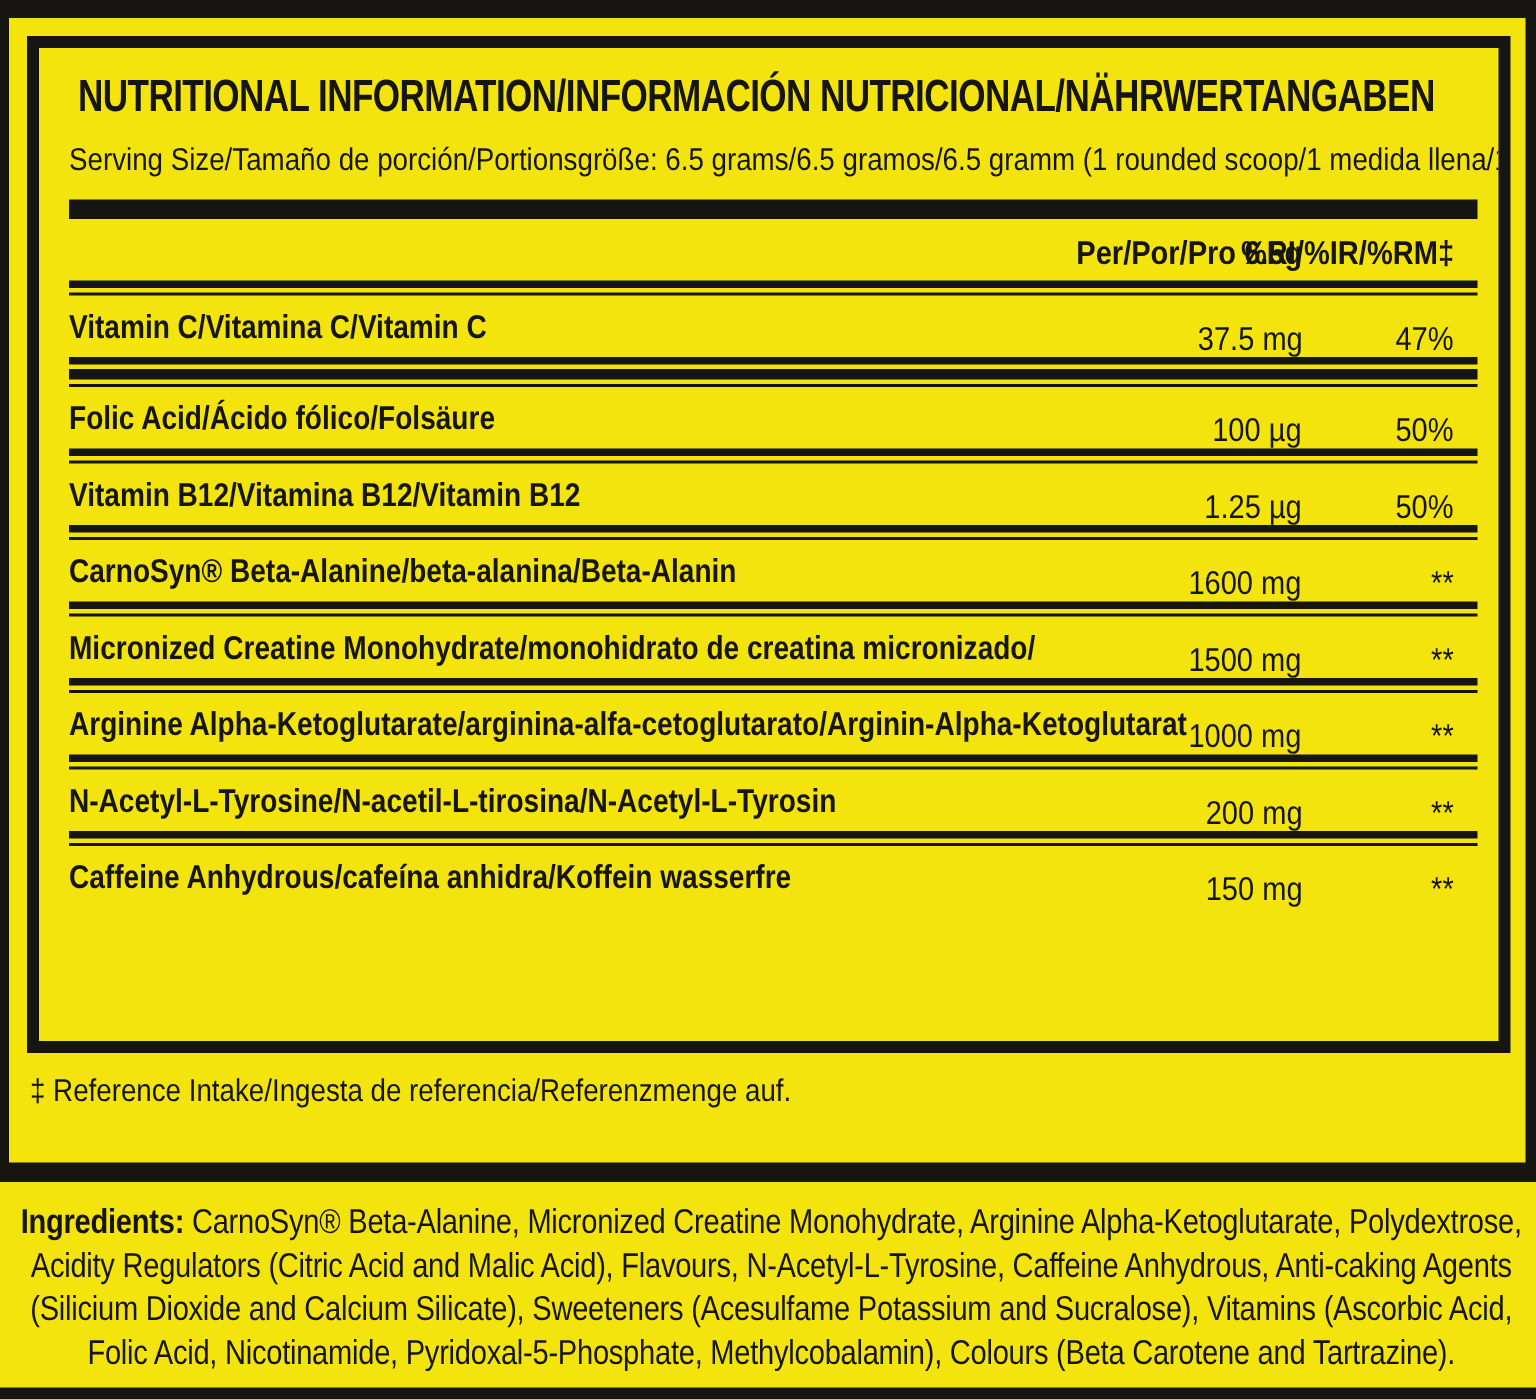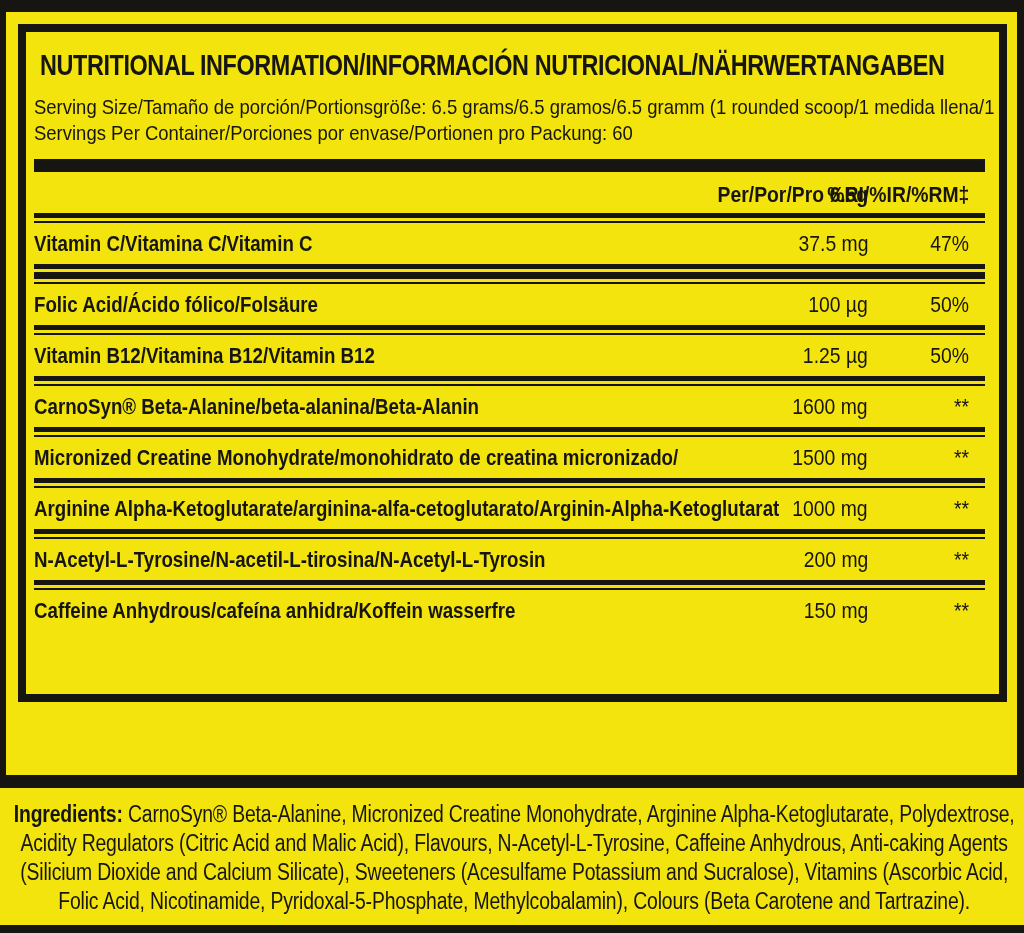--- a/index.html
+++ b/index.html
@@ -22,21 +22,21 @@
     border-top:12px solid var(--black);
     border-left:6px solid var(--black);
     border-right:7px solid var(--black);
     border-bottom:13px solid var(--black);
   }
   .nutri-box{
     box-sizing:border-box;
     margin:12px 10px 0 12px;
     height:678px;
     border:8px solid var(--black);
-    padding:6px 14px 4px 8px;
+    padding:6px 14px 4px 20px;
     overflow:hidden;
   }
   .title-wrap{height:50px;display:flex;align-items:center;margin:2px 0 4px 6px;}
   .title{
     font-size:30px;font-weight:700;letter-spacing:-0.5px;
     white-space:nowrap;
     transform:scaleX(0.78);transform-origin:0 50%;
   }
   .serving-line{
     height:26px;display:flex;align-items:center;
@@ -65,21 +65,21 @@
     border-top:5px solid var(--black);
     border-bottom:2px solid var(--black);
   }
   
   .row{position:relative;}
   .name-line{height:41px;display:flex;align-items:center;font-weight:bold;}
   .name-line span{
     font-size:22px;white-space:nowrap;
     transform:scaleX(0.85);transform-origin:0 50%;
   }
-  .row .cell{height:41px;text-align:center;}
+  .row .cell{height:58px;text-align:center;}
   
   .footnotes{margin:12px 0 0 14px;}
   .footnote{height:28px;display:flex;align-items:center;}
   .footnote span{
     font-size:21px;white-space:nowrap;
     transform:scaleX(0.88);transform-origin:0 50%;
   }
   
   .ingredients{padding:12px 0 0 5px;text-align:center;}
   .ingredients-inner{
@@ -101,23 +101,20 @@
 
   <div class="top-section">
 
     <div class="nutri-box">
       <div class="title-wrap">
         <div class="title">NUTRITIONAL INFORMATION/INFORMACIÓN NUTRICIONAL/NÄHRWERTANGABEN</div>
       </div>
 
       <div class="serving-line">
         <span>Serving Size/Tamaño de porción/Portionsgröße: 6.5 grams/6.5 gramos/6.5 gramm (1 rounded scoop/1 medida llena/1 leicht gehäufter löffel)</span>
-      </div>
-      <div class="serving-line">
-        <span>Servings Per Container/Porciones por envase/Portionen pro Packung: 60</span>
       </div>
 
       <div class="thick-bar"></div>
 
       <div class="cols">
         <div class="cell amount">
           <span>Per/Por/Pro 6.5g</span>
         </div>
         <div class="cell daily">
           <span>%RI/%IR/%RM‡</span>
@@ -226,20 +223,23 @@
       <span>150 mg</span>
     </div>
     <div class="cell daily">
       <span>**</span>
     </div>
   </div>
         </div>
     </div>
 
     <div class="footnotes">
+      <div class="footnote">
+        <span>‡ Reference Intake/Ingesta de referencia/Referenzmenge auf.</span>
+      </div>
     </div>
 
   </div>
 
   <div class="ingredients">
     <div class="ingredients-inner">
       <span class="ing-label">Ingredients:</span><span> CarnoSyn® Beta-Alanine, Micronized Creatine Monohydrate, Arginine Alpha-Ketoglutarate, Polydextrose, Acidity Regulators (Citric Acid and Malic Acid), Flavours, N-Acetyl-L-Tyrosine, Caffeine Anhydrous, Anti-caking Agents (Silicium Dioxide and Calcium Silicate), Sweeteners (Acesulfame Potassium and Sucralose), Vitamins (Ascorbic Acid, Folic Acid, Nicotinamide, Pyridoxal-5-Phosphate, Methylcobalamin), Colours (Beta Carotene and Tartrazine).</span>
     </div>
   </div>
 

